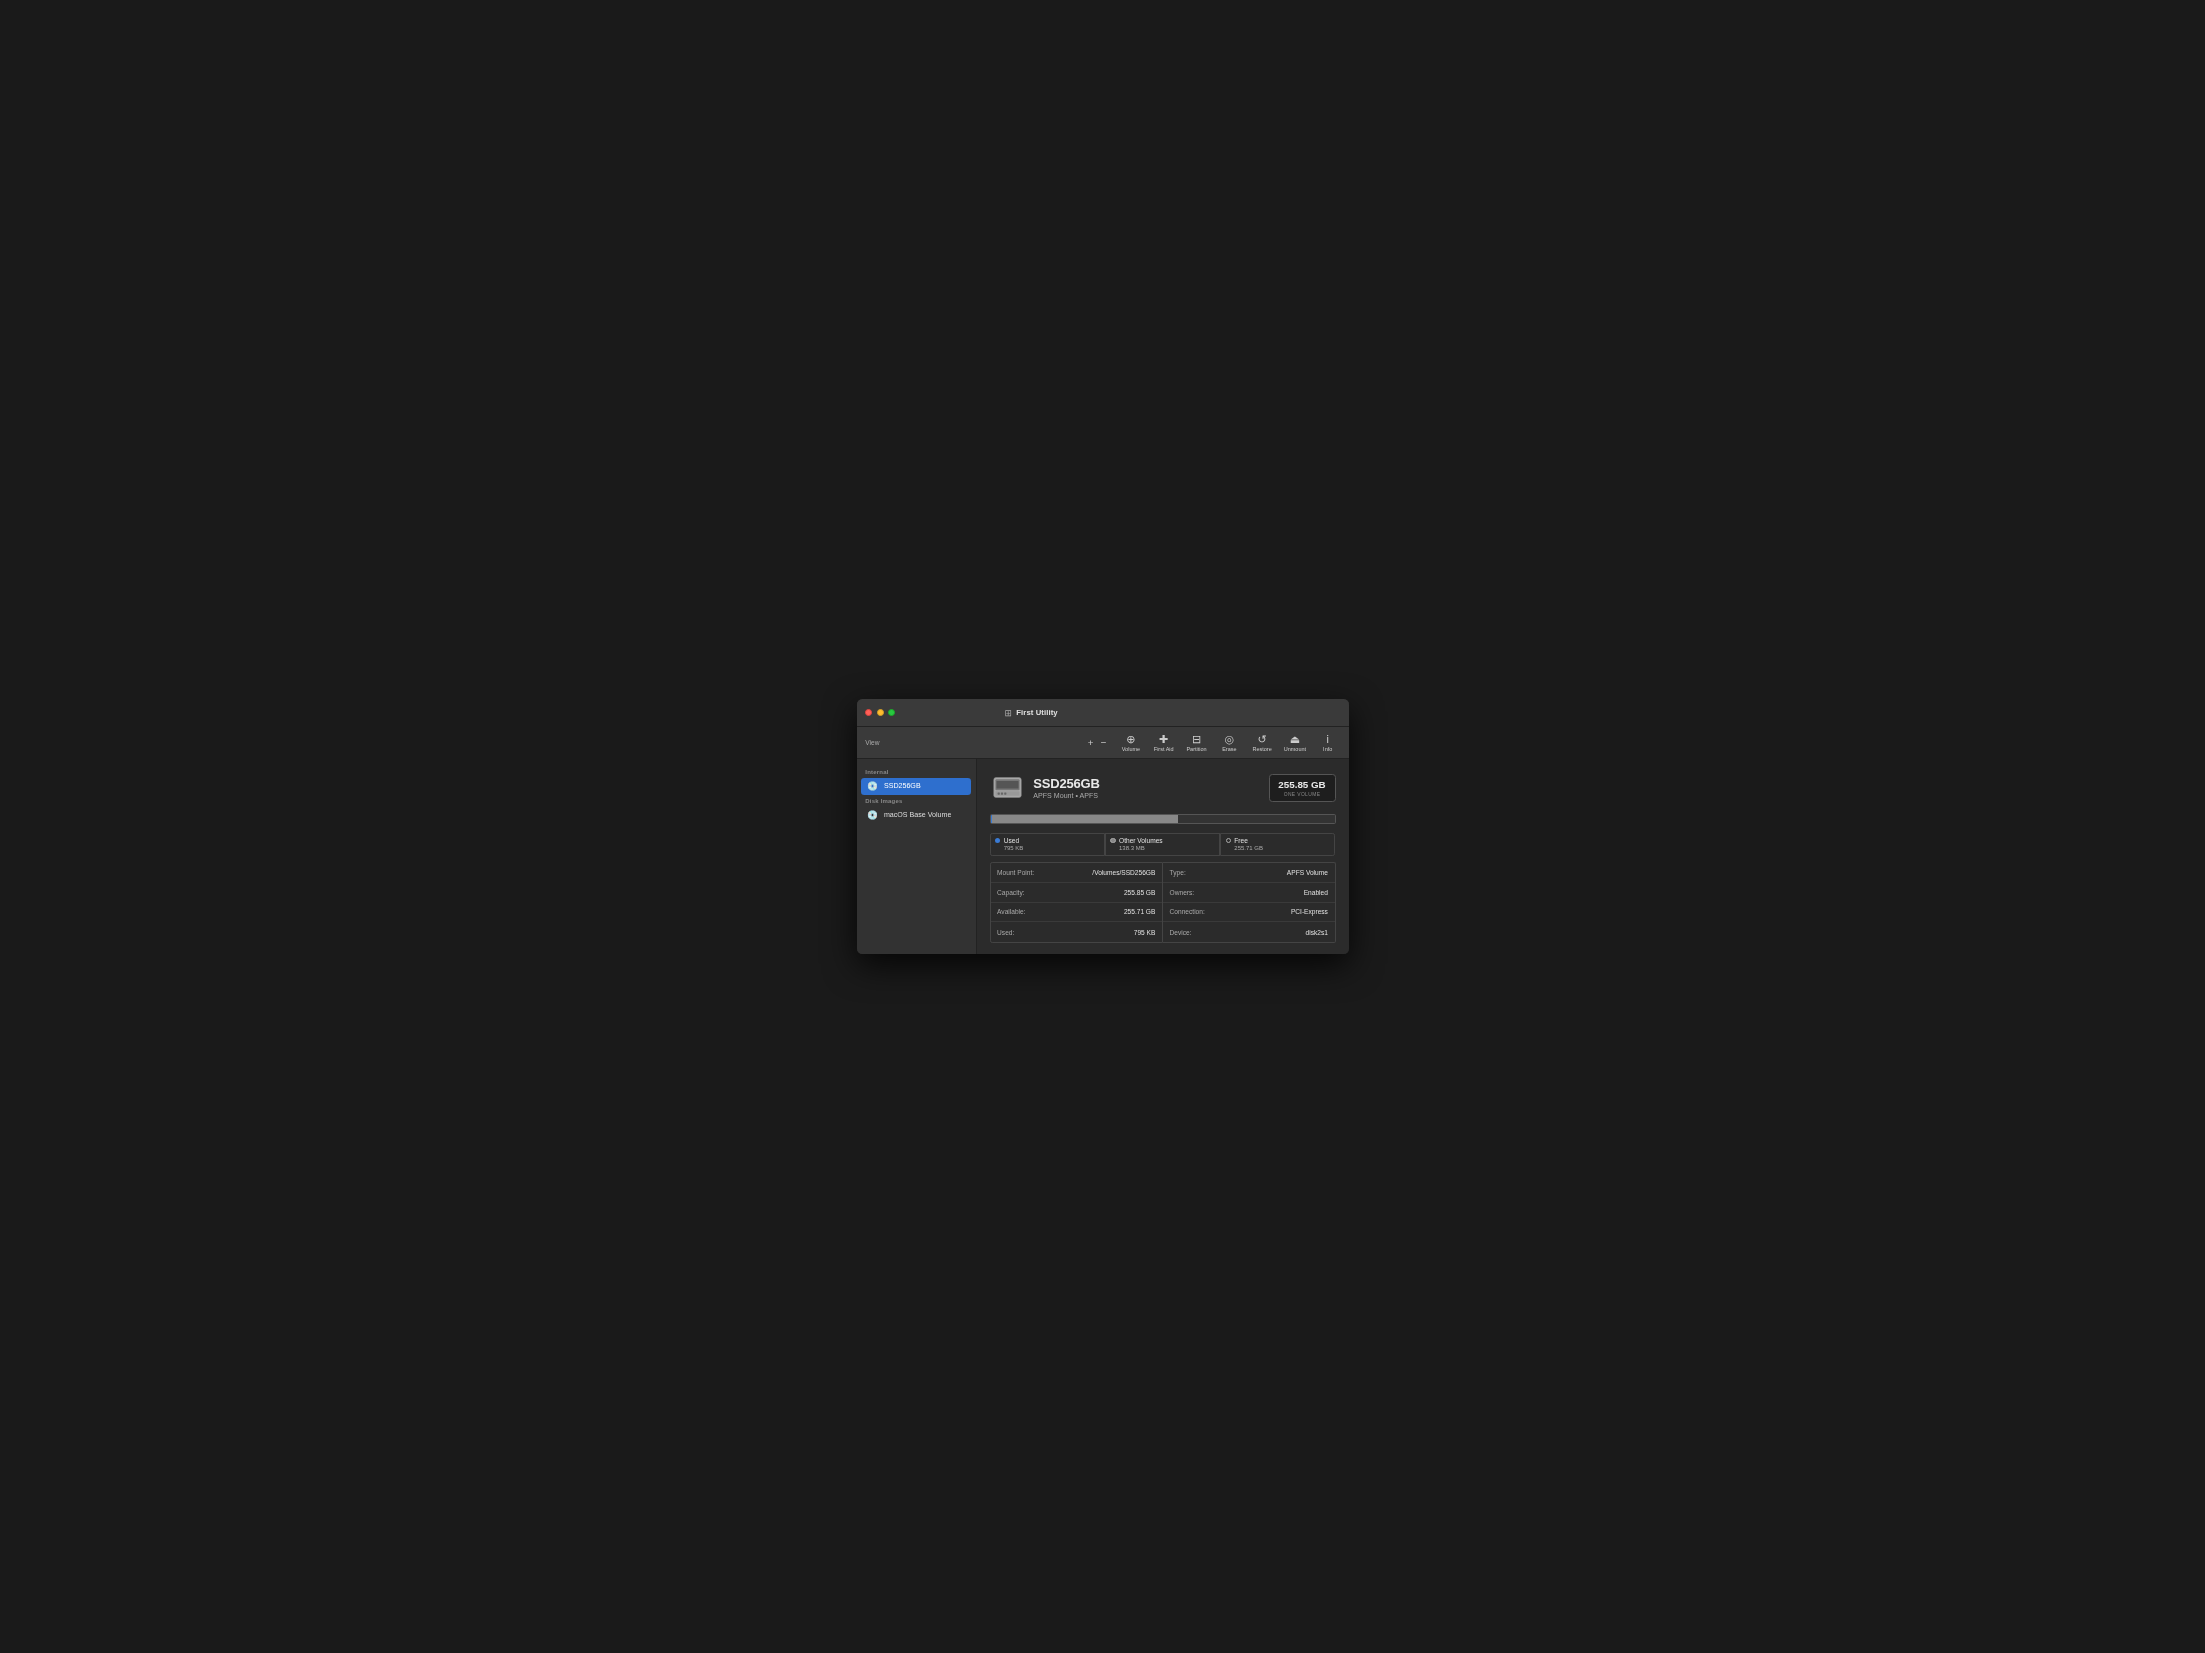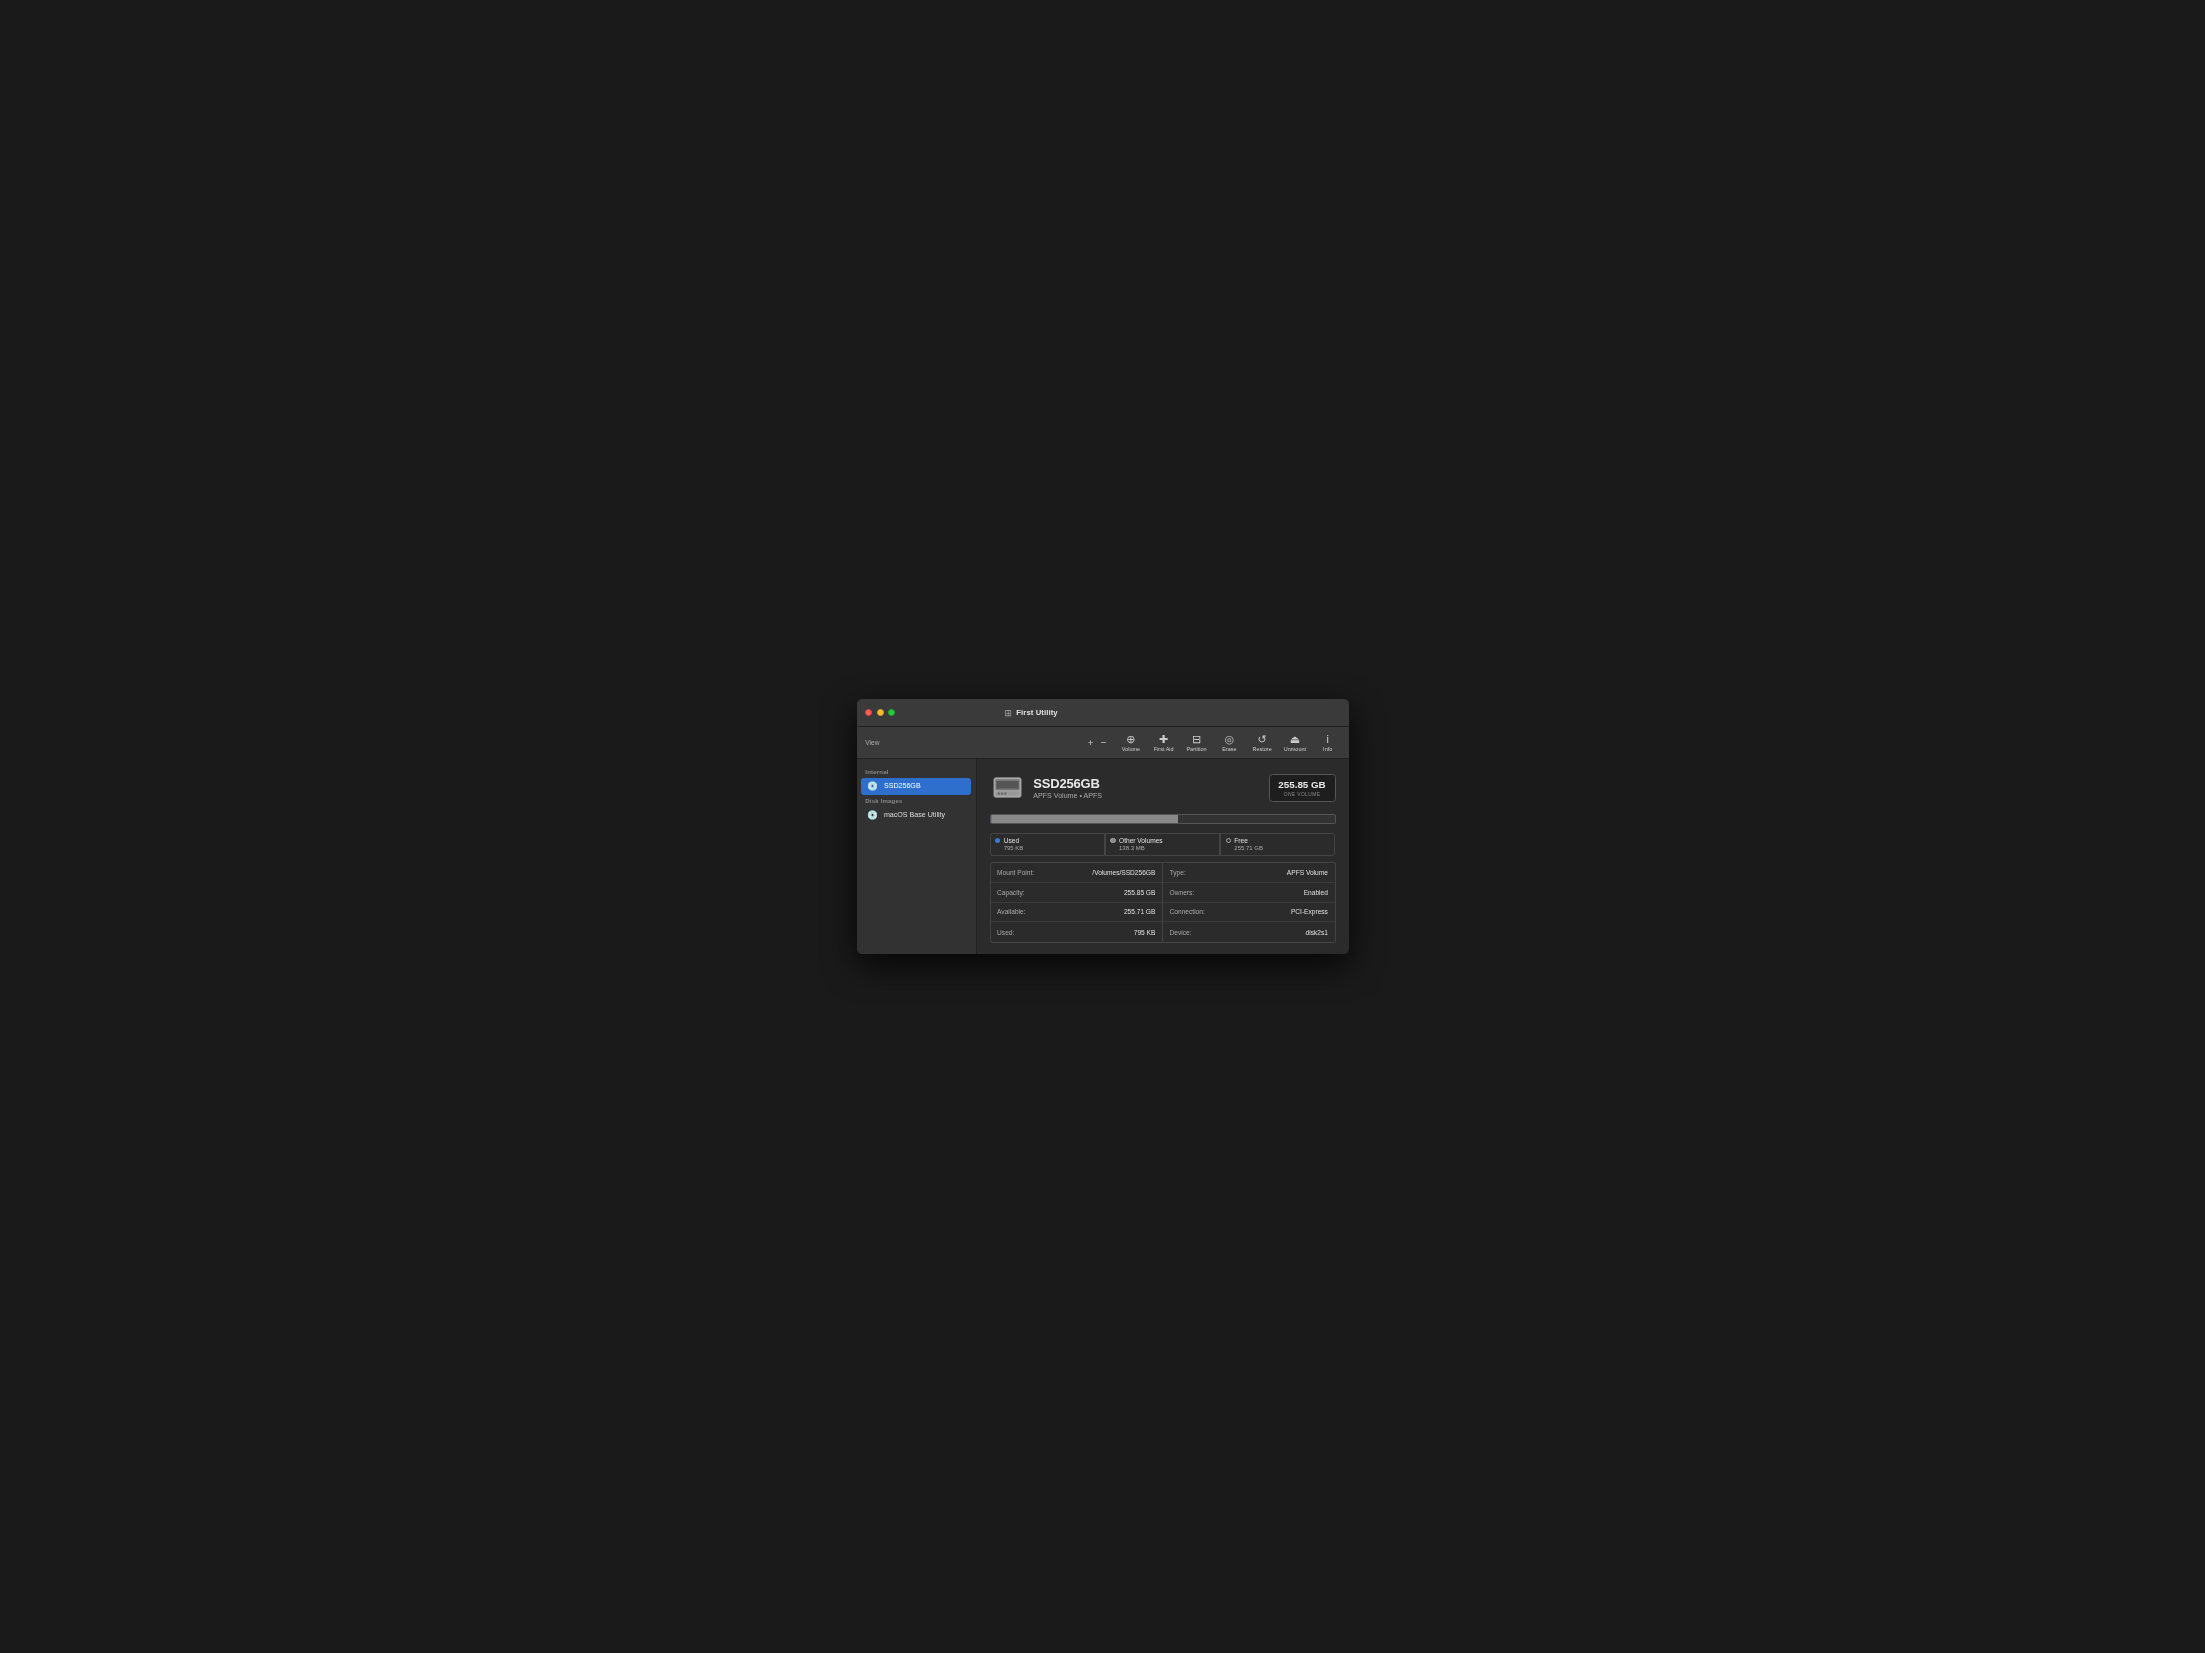--- a/index.html
+++ b/index.html
@@ -493,41 +493,41 @@
 
       <div class="sidebar-item active">
         <span class="disk-icon">💿</span>
         <span class="item-label">SSD256GB</span>
       </div>
 
       <div class="sidebar-section-label">Disk Images</div>
 
       <div class="sidebar-item">
         <span class="disk-icon">💿</span>
-        <span class="item-label">macOS Base Utility</span>
+        <span class="item-label">macOS Base Volume</span>
       </div>
     </div>
 
     <div class="content">
 
       <div class="disk-header">
         <div class="disk-icon-large">
           <svg class="disk-svg" viewBox="0 0 60 60">
             <rect x="5" y="12" width="50" height="36" rx="4" fill="#aaa" stroke="#888" stroke-width="1"></rect>
             <rect x="8" y="15" width="44" height="20" rx="2" fill="#777"></rect>
             <rect x="8" y="37" width="44" height="8" rx="1" fill="#999"></rect>
             <rect x="10" y="18" width="40" height="14" rx="1" fill="#555"></rect>
             <rect x="12" y="39" width="4" height="4" rx="1" fill="#666"></rect>
             <rect x="18" y="39" width="4" height="4" rx="1" fill="#666"></rect>
             <rect x="24" y="39" width="4" height="4" rx="1" fill="#666"></rect>
           </svg>
         </div>
         <div class="disk-info">
           <div class="disk-name">SSD256GB</div>
-          <div class="disk-subtitle">APFS Volume • APFS</div>
+          <div class="disk-subtitle">APFS Mount • APFS</div>
         </div>
         <div class="disk-size-box">
           <div class="disk-size-value">255.85 GB</div>
           <div class="disk-size-label">ONE VOLUME</div>
         </div>
       </div>
 
       <div class="partition-bar-container">
         <div class="partition-bar">
           <div class="bar-used"></div>

